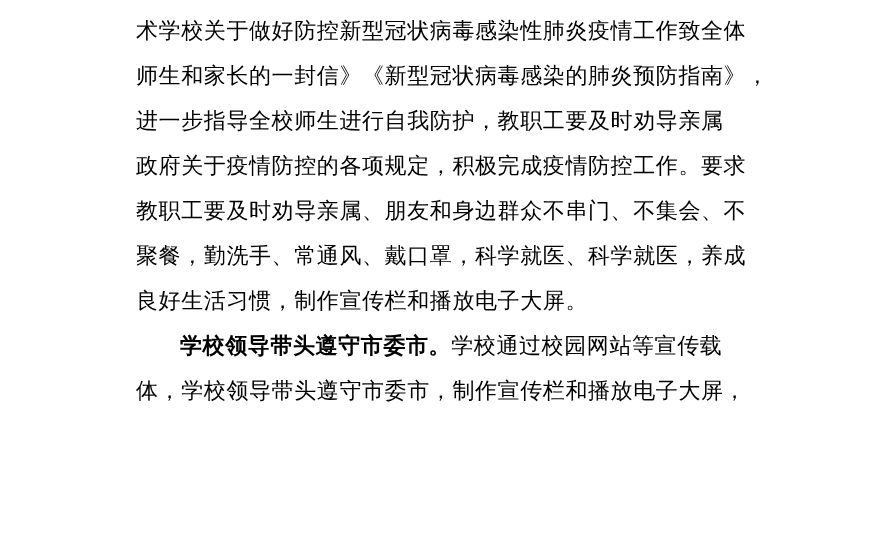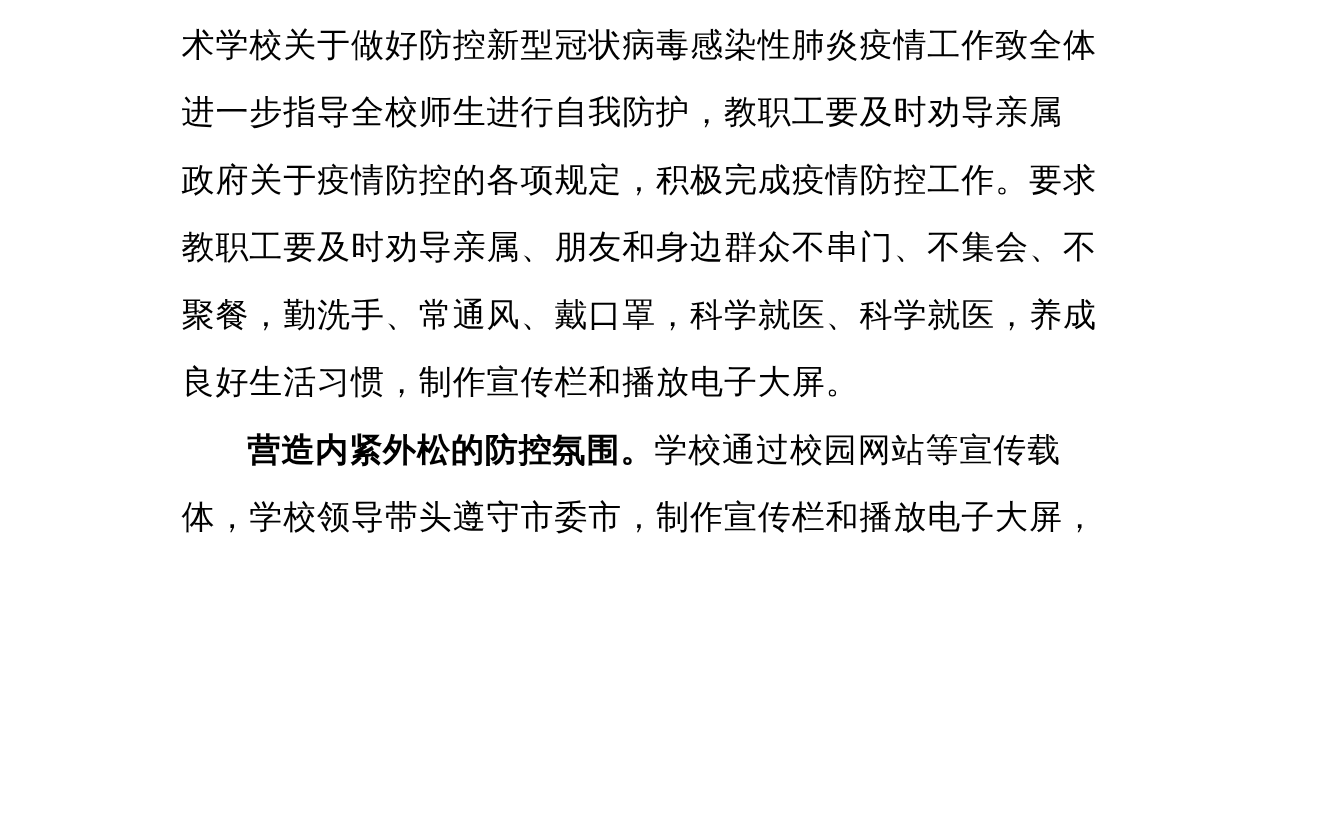--- a/index.html
+++ b/index.html
@@ -17,21 +17,21 @@
   .page {
     position: relative;
     width: 891px;
     height: 547px;
     background: #ffffff;
     box-sizing: border-box;
     padding: 0;
   }
   .doc-body {
     position: absolute;
-    left: 121px;
+    left: 136px;
     top: 8px;
     width: 660px;
   }
   .para {
     margin: 0;
     padding: 0;
   }
   .line {
     font-size: 22px;
     line-height: 45px;
@@ -48,26 +48,27 @@
   }
 </style>
 </head>
 <body>
 
 <div class="page">
   <div class="doc-body">
 
     <div class="para">
       <div class="line">术学校关于做好防控新型冠状病毒感染性肺炎疫情工作致全体</div>
+      <div class="line">师生和家长的一封信》《新型冠状病毒感染的肺炎预防指南》，</div>
       <div class="line">进一步指导全校师生进行自我防护，教职工要及时劝导亲属</div>
       <div class="line">政府关于疫情防控的各项规定，积极完成疫情防控工作。要求</div>
       <div class="line">教职工要及时劝导亲属、朋友和身边群众不串门、不集会、不</div>
       <div class="line">聚餐，勤洗手、常通风、戴口罩，科学就医、科学就医，养成</div>
       <div class="line">良好生活习惯，制作宣传栏和播放电子大屏。</div>
     </div>
 
     <div class="para">
-      <div class="line indent"><span class="bold-heading">营造内紧外松的防控氛围。</span><span>学校通过校园网站等宣传载</span></div>
+      <div class="line indent"><span class="bold-heading">学校领导带头遵守市委市。</span><span>学校通过校园网站等宣传载</span></div>
       <div class="line">体，学校领导带头遵守市委市，制作宣传栏和播放电子大屏，</div>
     </div>
 
   </div>
 </div>
 
 </body></html>

